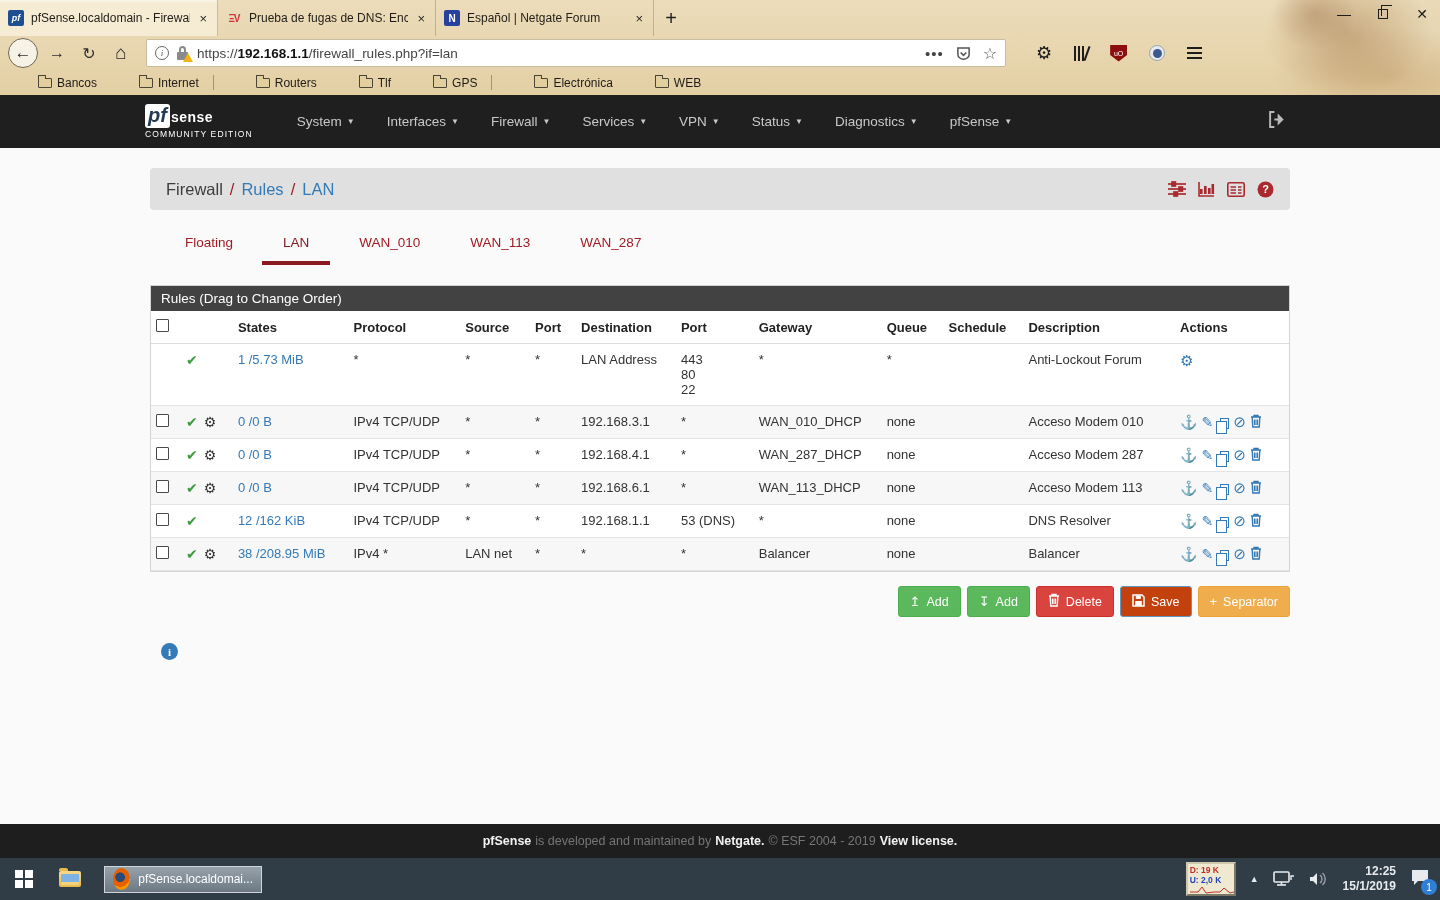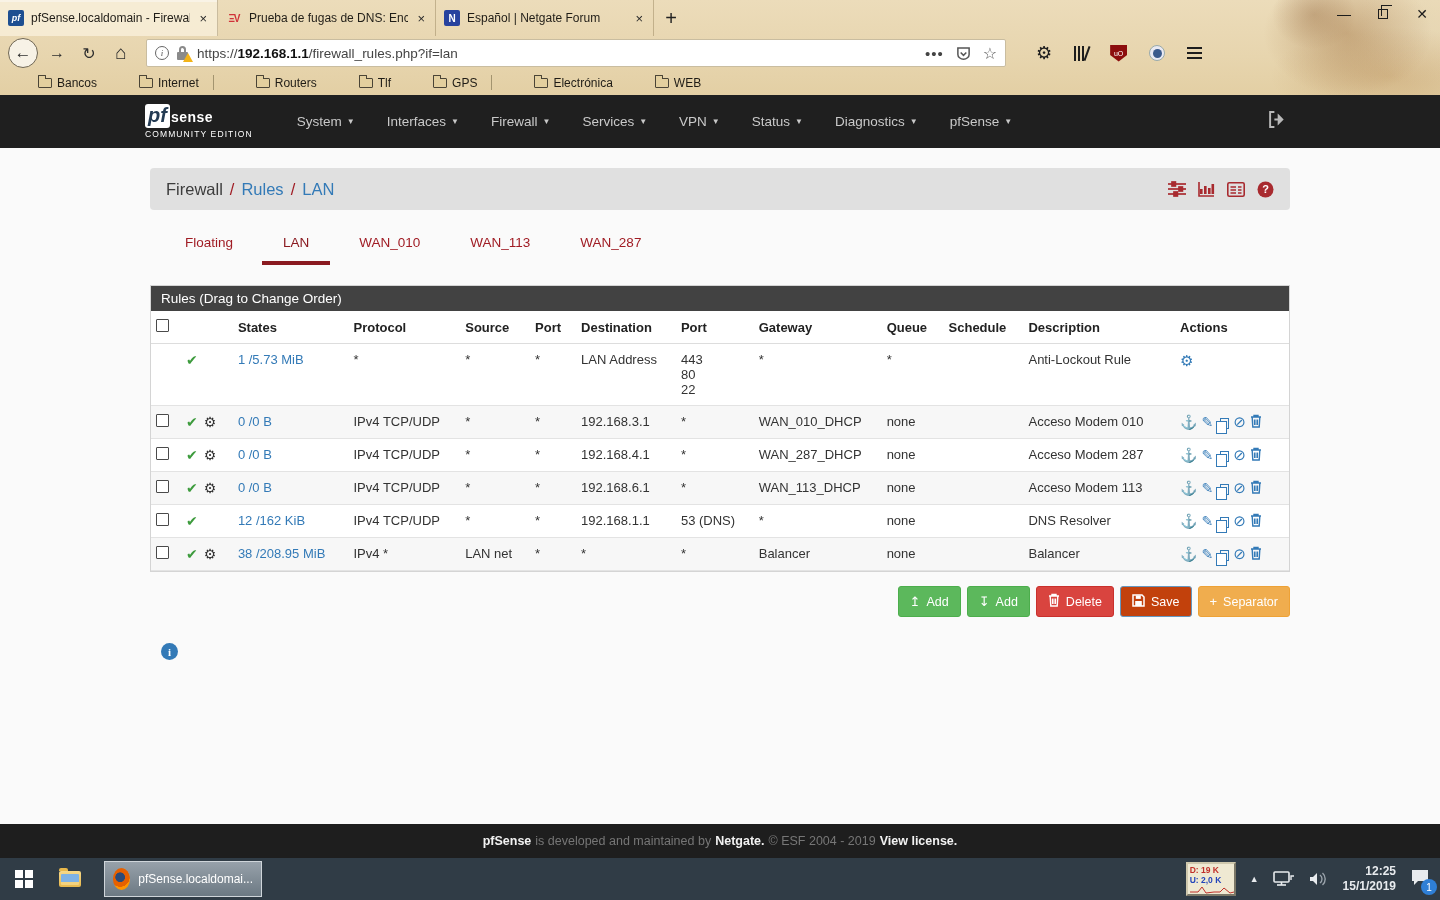--- a/index.html
+++ b/index.html
@@ -119,21 +119,21 @@
 
   
   .taskbar { height:42px; background:#303c46; display:flex; align-items:center; flex:none; color:#e8ebee; }
   .tb-start { width:48px; height:42px; display:flex; align-items:center; justify-content:center; }
   .win-logo { display:grid; grid-template-columns:8px 8px; grid-template-rows:8px 8px; gap:1.5px; }
   .win-logo i { background:#fff; display:block; }
   .tb-explorer { width:44px; height:42px; display:flex; align-items:center; justify-content:center; }
   .tb-folder { width:22px; height:16px; background:linear-gradient(180deg,#f7d98a,#e8b84b); border-radius:2px; position:relative; }
   .tb-folder:before { content:""; position:absolute; top:-3px; left:0; width:9px; height:3px; background:#e8b84b; border-radius:2px 2px 0 0; }
   .tb-folder:after { content:""; position:absolute; left:2px; top:3px; right:2px; bottom:2px; background:#7fb2e5; border-radius:1px; border-bottom:3px solid #f3d27f; }
-  .tb-task { margin-left:12px; height:36px; width:158px; background:linear-gradient(180deg,#97a1aa,#6c7983); border:1px solid #cfd5da; display:flex; align-items:center; gap:8px; padding:0 8px; font-size:12px; color:#fff; }
+  .tb-task { margin-left:12px; height:27px; width:158px; background:linear-gradient(180deg,#97a1aa,#6c7983); border:1px solid #cfd5da; display:flex; align-items:center; gap:8px; padding:0 8px; font-size:12px; color:#fff; }
   .ff-icon { width:22px; height:22px; border-radius:50%; background:radial-gradient(circle at 42% 42%, #2c4a77 0 28%, #e66000 32% 58%, #ff9500 60% 80%, #ffcb00 82% 100%); }
   .tb-tray { margin-left:auto; display:flex; align-items:center; gap:14px; padding-right:10px; }
   .netmeter { width:50px; height:34px; background:#efe9d2; border:2px outset #cfc8ad; font-size:8.5px; line-height:1.2; padding:1px 2px; color:#333; position:relative; }
   .netmeter .d { color:#c0302a; font-weight:bold; white-space:nowrap; }
   .netmeter .u { color:#2244bb; font-weight:bold; white-space:nowrap; }
   .tray-caret { font-size:9px; color:#e8ebee; }
   .tb-clock { text-align:right; font-size:12px; line-height:1.25;font-weight:bold; }
   .tb-note { position:relative; }
   .note-badge { position:absolute; right:-7px; bottom:-5px; width:16px; height:16px; background:#2f7fd6; border-radius:50%; color:#fff; font-size:10px; display:flex; align-items:center; justify-content:center; }
 </style>
@@ -393,21 +393,21 @@
                 <td>*</td>
                 <td>LAN Address</td>
                 <td>
                   <div>443</div>
                   <div>80</div>
                   <div>22</div>
                 </td>
                 <td>*</td>
                 <td>*</td>
                 <td></td>
-                <td>Anti-Lockout Rule</td>
+                <td>Anti-Lockout Forum</td>
                 <td>
                   <span class="action-icons">
                     <span class="gear-blue">⚙</span>
                   </span>
                 </td>
               </tr>
               <tr>
                 <td><span class="cb"></span></td>
                 <td><span class="chk">✔</span><span class="gear-dark">⚙</span></td>
                 <td><a class="states-link">0 /0 B</a></td>

